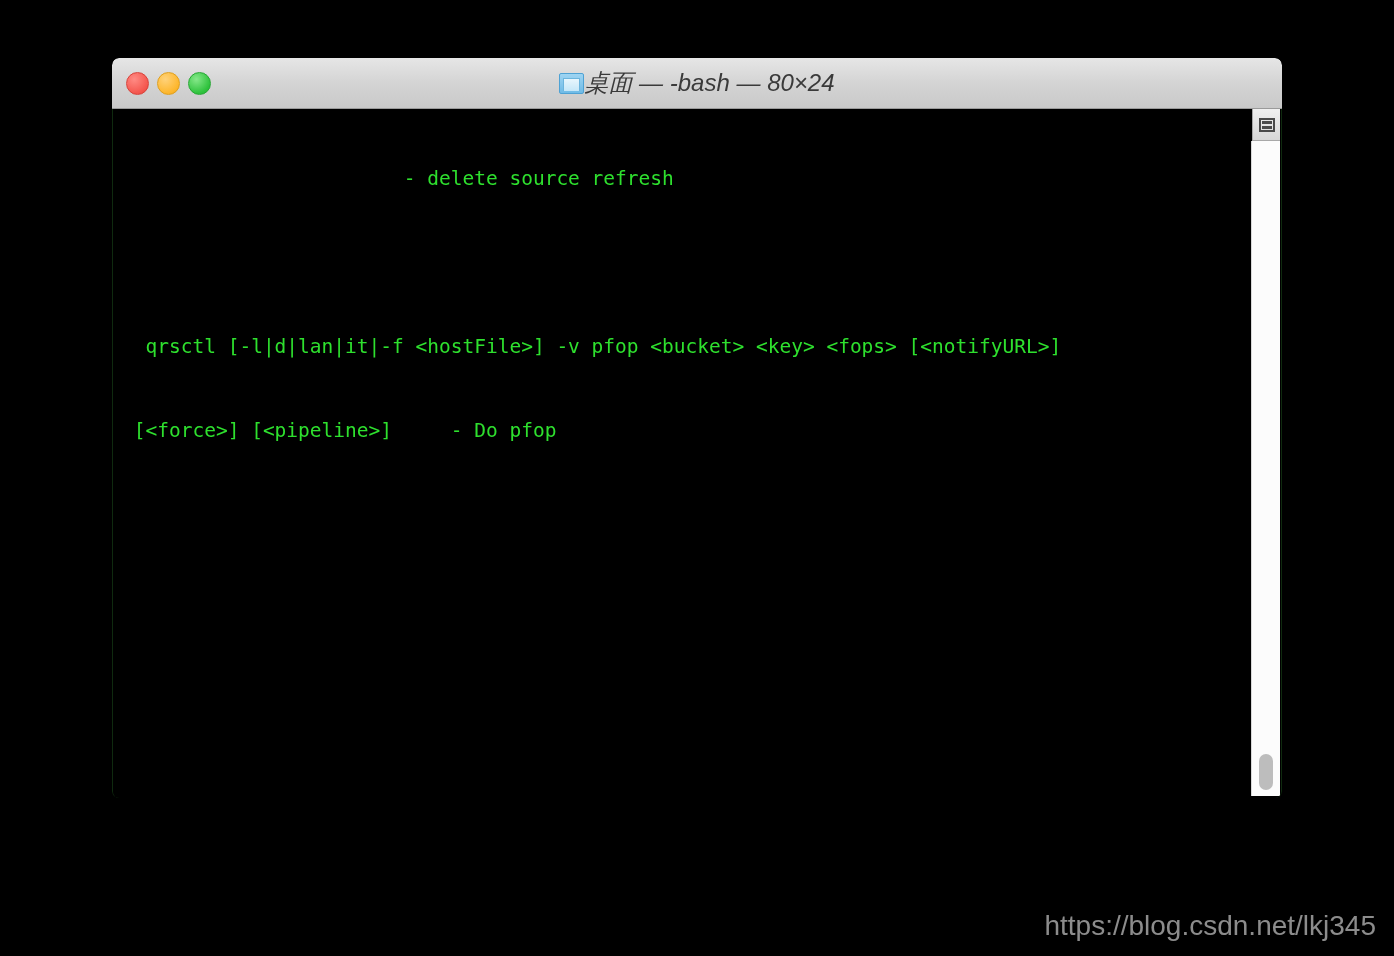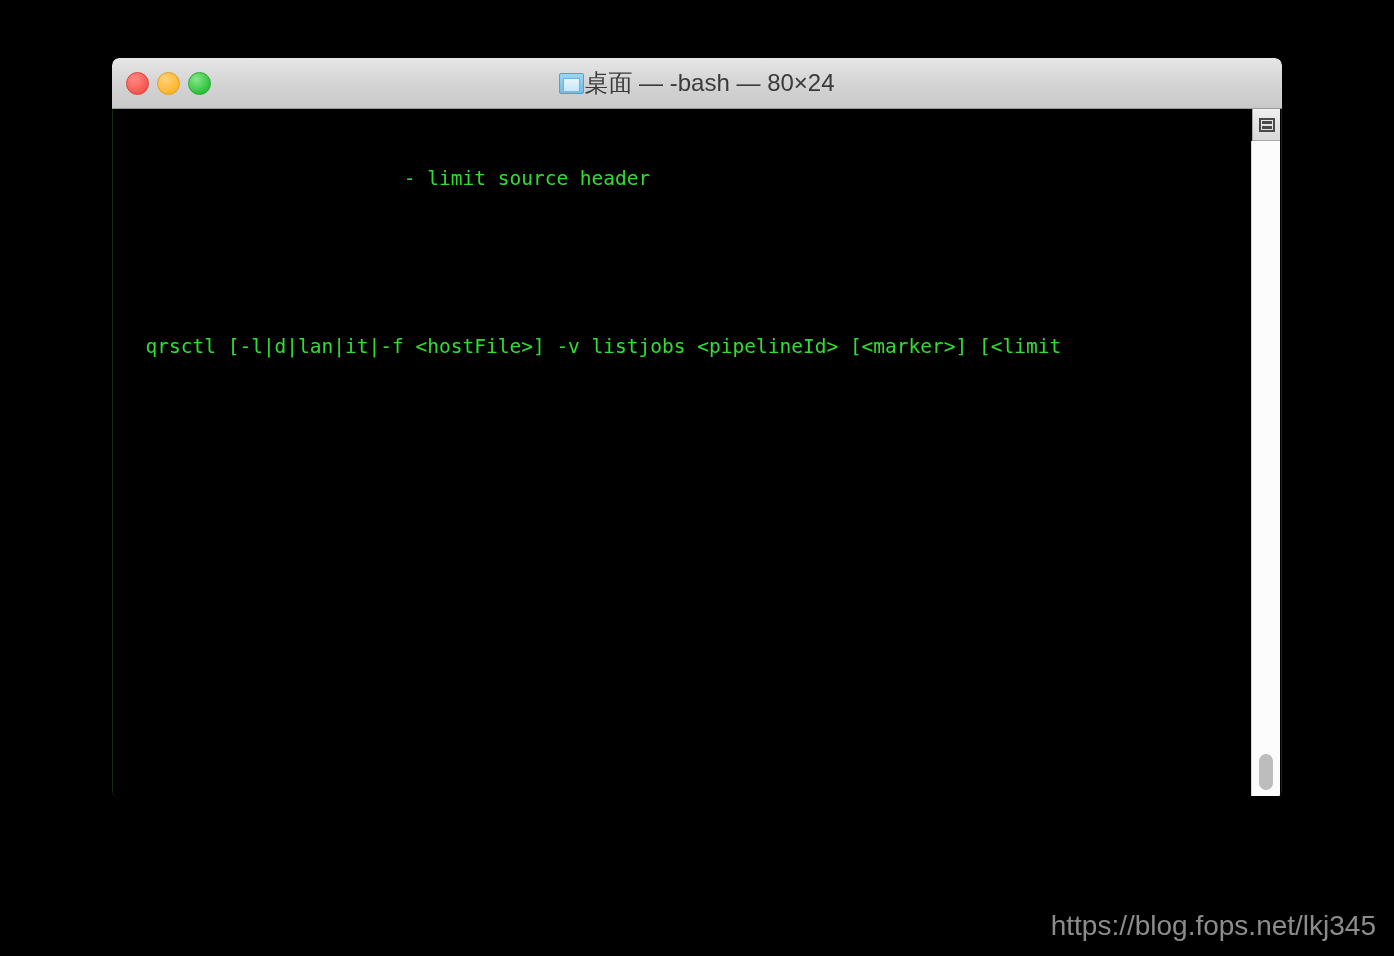--- a/index.html
+++ b/index.html
@@ -58,20 +58,21 @@
   .light-min    { background: radial-gradient(circle at 35% 30%, #ffd27a, #fdb62c 70%, #e8a31c); border: 1px solid #e0a01d; }
   .light-max    { background: radial-gradient(circle at 35% 30%, #86e88a, #2ec23c 70%, #24ae31); border: 1px solid #28a835; }
 
   #title-center {
     display: flex;
     align-items: center;
     font-family: "Liberation Sans", sans-serif;
     font-size: 24px;
     color: #3a3a3a;
     letter-spacing: 0px;
+    font-style: italic;
   }
   #folder-icon {
     width: 25px;
     height: 21px;
     position: relative;
     display: inline-block;
   }
   #folder-icon .f-back {
     position: absolute;
     left: 0; top: 0;
@@ -199,23 +200,24 @@
         <span class="f-front"></span>
       </span>
       <span>桌面 — -bash — 80×24</span>
     </div>
 
   </div>
 
   <div id="terminal-body">
 
     <div id="terminal-text">
-      <span class="line">                        - limit source header</span>
+      <span class="line">                        - delete source refresh</span>
       <span class="line"></span>
-      <span class="line">  qrsctl [-l|d|lan|it|-f &lt;hostFile&gt;] -v listjobs &lt;pipelineId&gt; [&lt;marker&gt;] [&lt;limit</span>
+      <span class="line">  qrsctl [-l|d|lan|it|-f &lt;hostFile&gt;] -v pfop &lt;bucket&gt; &lt;key&gt; &lt;fops&gt; [&lt;notifyURL&gt;]</span>
+      <span class="line"> [&lt;force&gt;] [&lt;pipeline&gt;]     - Do pfop</span>
       <span class="line"></span>
       
       
       
       
       
       
       
       
       
@@ -236,13 +238,13 @@
     </div>
 
     <div id="scrollbar">
       <div id="scrollbar-thumb"></div>
     </div>
 
   </div>
 
 </div>
 
-<div id="watermark">https://blog.fops.net/lkj345</div>
+<div id="watermark">https://blog.csdn.net/lkj345</div>
 
 </body></html>

